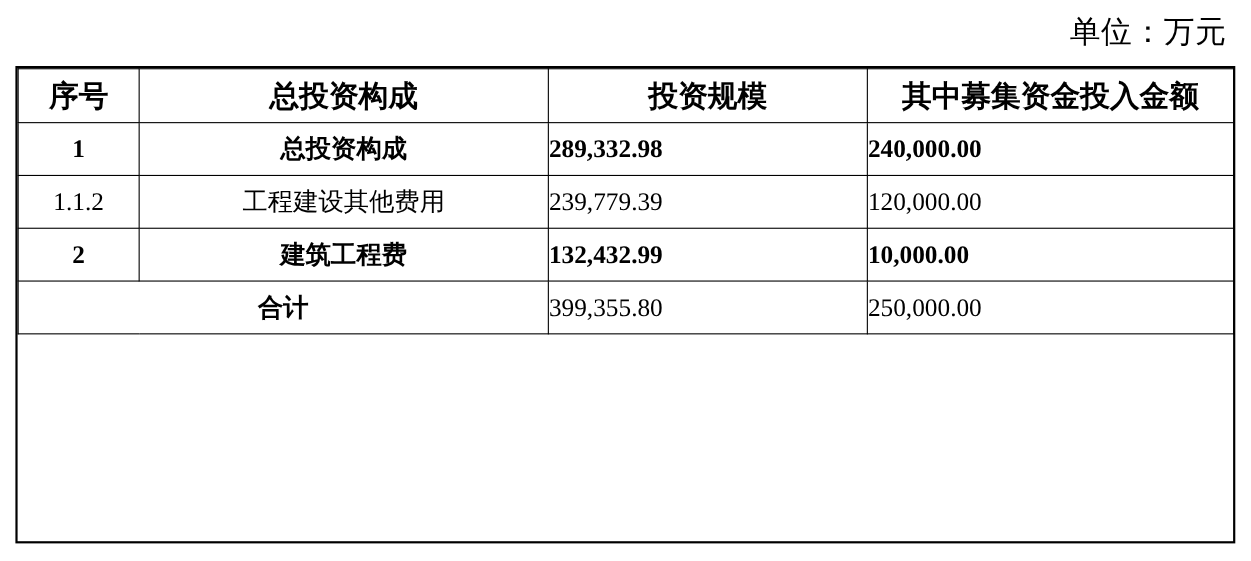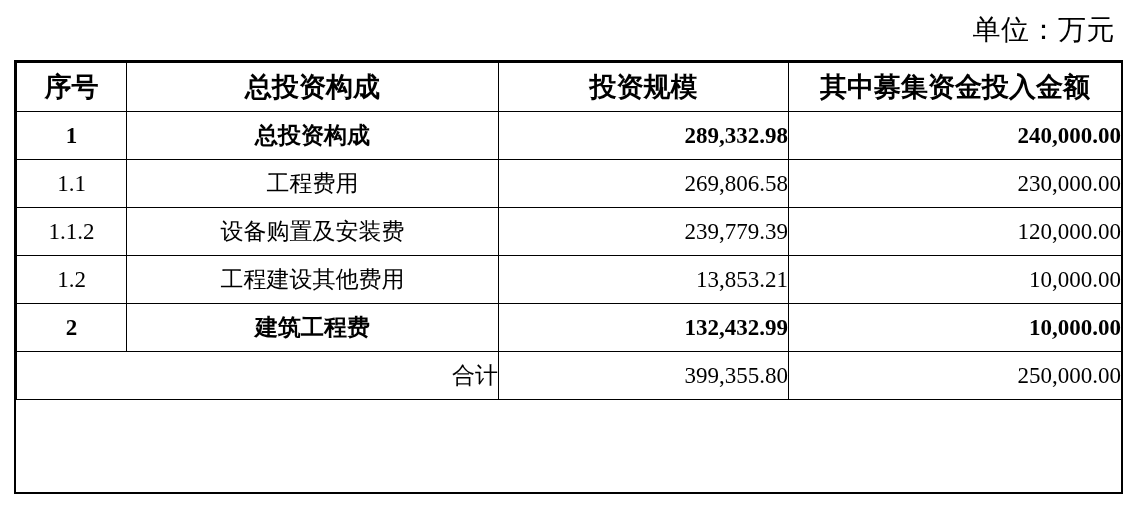--- a/index.html
+++ b/index.html
@@ -56,36 +56,36 @@
     font-weight: bold;
     font-size: 27px;
     height: 48px;
   }
   .col-no     { width: 110px; }
   .col-item   { width: 372px; }
   .col-scale  { width: 290px; }
   .col-raised { width: 333px; }
 
   td.c { text-align: center; }
-  td.r { text-align: right; padding-right: 10px; }
+  td.r { padding-right: 10px; }
 
   tr.bold td { font-weight: bold; }
 
   .outer-border {
     position: absolute;
     top: 60px;
     left: 14px;
     width: 1109px;
     height: 434px;
     border: 2px solid #000000;
     box-sizing: border-box;
     pointer-events: none;
   }
   .total-row td { font-weight: bold; }
-  .total-row td.span-label { text-align: right; }
+  .total-row td.span-label { text-align: center; font-weight: bold; }
 </style>
 </head>
 <body>
 
 <div class="page">
 
   <div class="unit-line">单位：万元</div>
 
   <div class="table-wrap">
     <table class="fin">
@@ -104,36 +104,24 @@
         </tr>
       </thead>
       <tbody>
         <tr class="bold">
           <td class="c">1</td>
           <td class="c">总投资构成</td>
           <td class="r">289,332.98</td>
           <td class="r">240,000.00</td>
         </tr>
         <tr>
-          <td class="c">1.1</td>
-          <td class="c">工程费用</td>
-          <td class="r">269,806.58</td>
-          <td class="r">230,000.00</td>
-        </tr>
-        <tr>
           <td class="c">1.1.2</td>
-          <td class="c">设备购置及安装费</td>
+          <td class="c">工程建设其他费用</td>
           <td class="r">239,779.39</td>
           <td class="r">120,000.00</td>
-        </tr>
-        <tr>
-          <td class="c">1.2</td>
-          <td class="c">工程建设其他费用</td>
-          <td class="r">13,853.21</td>
-          <td class="r">10,000.00</td>
         </tr>
         <tr class="bold">
           <td class="c">2</td>
           <td class="c">建筑工程费</td>
           <td class="r">132,432.99</td>
           <td class="r">10,000.00</td>
         </tr>
         <tr class="total-row">
           <td class="span-label" colspan="2">合计</td>
           <td class="r">399,355.80</td>

